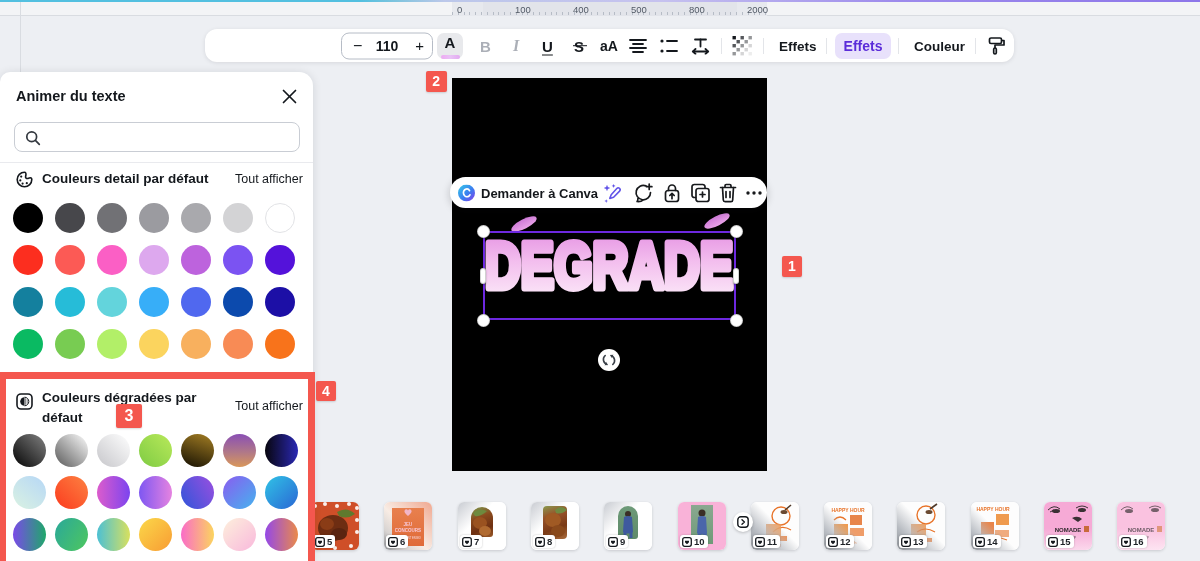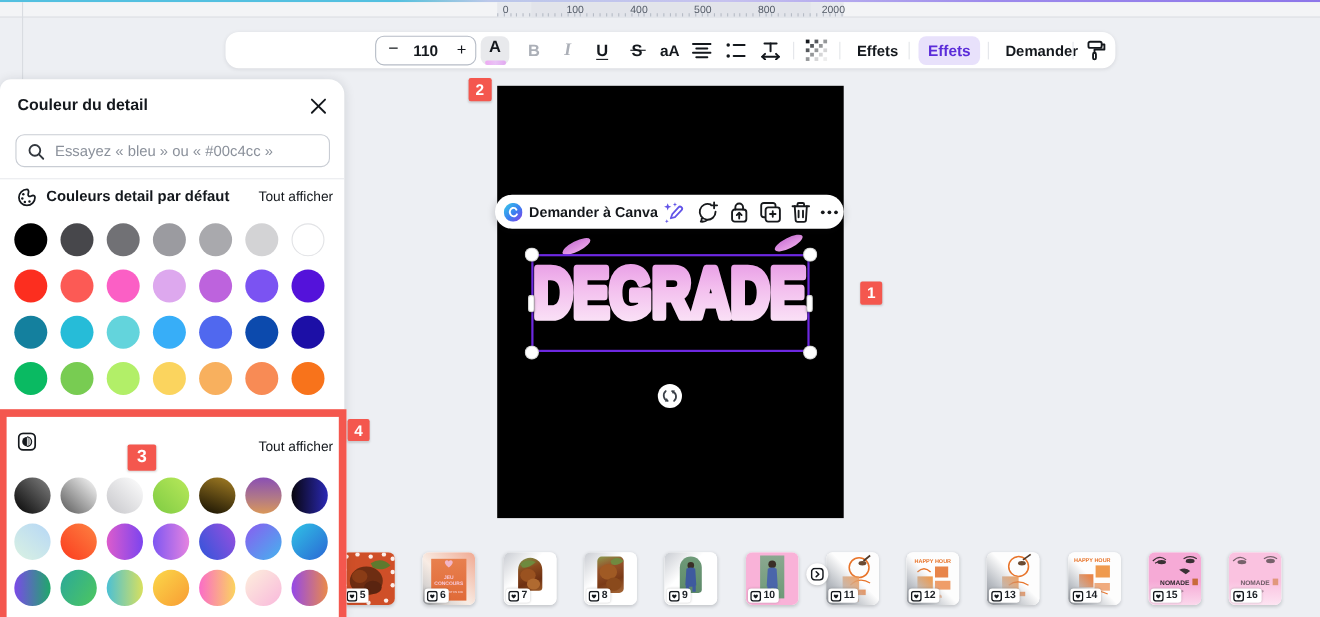--- a/index.html
+++ b/index.html
@@ -195,21 +195,21 @@
       <rect x="12.5" y="12.5" width="3.4" height="3.4" fill="#14181d" opacity="0.18"></rect>
       <rect x="0.5" y="16.5" width="3.4" height="3.4" fill="#14181d" opacity="0.45"></rect>
       <rect x="8.5" y="16.5" width="3.4" height="3.4" fill="#14181d" opacity="0.18"></rect>
       <rect x="16.5" y="16.5" width="3.4" height="3.4" fill="#14181d" opacity="0.08"></rect>
     </svg>
     <div class="tb sep" style="left:558px;"></div>
     <div class="tb mtxt" style="left:574px;">Effets</div>
     <div class="tb sep" style="left:621px;"></div>
     <div class="abs" id="animer">Effets</div>
     <div class="tb sep" style="left:693px;"></div>
-    <div class="tb mtxt" style="left:709px;">Demander</div>
+    <div class="tb mtxt" style="left:709px;">Couleur</div>
     <div class="tb sep" style="left:770px;"></div>
     <svg class="tb" style="left:781px;" width="20" height="20" viewBox="0 0 20 20">
 <g stroke="#14181d" stroke-width="1.7" fill="none" stroke-linejoin="round">
 <rect x="3.5" y="2" width="12" height="5.5" rx="1.5"></rect>
 <path d="M15.5 4.5 h2.5 v4.5 h-9 v3"></path>
 <rect x="7.7" y="12" width="2.6" height="6" rx="1.3"></rect>
       </g>
     </svg>
   </div>
 <div class="badge abs" style="left:425.5px;top:70.5px;width:21.5px;height:21px;font-size:14px;line-height:21px;">2</div>
@@ -302,33 +302,32 @@
     <svg class="fi" style="left:295px;" width="18" height="18" viewBox="0 0 18 18">
 <g fill="#17191c">
         <circle cx="3" cy="9" r="1.7"></circle>
         <circle cx="9" cy="9" r="1.7"></circle>
         <circle cx="15" cy="9" r="1.7"></circle>
       </g>
     </svg>
   </div>
 <div class="badge abs" style="left:782px;top:256px;width:20px;height:21px;font-size:14px;line-height:21px;">1</div>
 <div id="panel" class="abs">
-    <h1>Couleur du detail</h1>
+    <h1>Animer du texte</h1>
     <svg class="abs" style="left:282px;top:17px;" width="15" height="15" viewBox="0 0 15 15">
 <g stroke="#14181d" stroke-width="1.7" stroke-linecap="round">
         <line x1="1.5" y1="1.5" x2="13.5" y2="13.5"></line>
         <line x1="13.5" y1="1.5" x2="1.5" y2="13.5"></line>
       </g>
     </svg>
     <div id="srch">
       <svg style="position:absolute;left:10px;top:6.5px;" width="16" height="16" viewBox="0 0 16 16">
 <circle cx="6.7" cy="6.7" r="4.9" stroke="#33383f" stroke-width="1.7" fill="none"></circle>
 <line x1="10.4" y1="10.4" x2="14.3" y2="14.3" stroke="#33383f" stroke-width="1.7" stroke-linecap="round"></line>
       </svg>
-<span>Essayez « bleu » ou « #00c4cc »</span>
     </div>
     <div id="pdiv"></div>
     <svg class="abs" style="left:16px;top:99px;" width="17" height="17" viewBox="0 0 17 17">
 <path d="M8.5 1.2 A7.3 7.3 0 1 0 15.8 8.5 C15.8 7.1 14.7 6.4 13.3 6.9 L11.9 7.4 C10.4 7.9 9.3 7 9.6 5.5 L9.9 4.0 C10.2 2.4 9.6 1.2 8.5 1.2 Z" stroke="#14181d" stroke-width="1.6" fill="none"></path>
 <g fill="#14181d">
         <circle cx="5.2" cy="5.6" r="1.1"></circle>
         <circle cx="4.3" cy="9.4" r="1.1"></circle>
         <circle cx="6.6" cy="12.6" r="1.1"></circle>
         <circle cx="10.8" cy="12.2" r="1.1"></circle>
       </g>
@@ -364,20 +363,21 @@
     <div class="sw" style="left:223px;top:257px;background:#f88b55;"></div>
     <div class="sw" style="left:265px;top:257px;background:#f8731b;"></div>
   </div>
 <div id="redbox" class="abs">
     <svg style="position:absolute;left:10px;top:14px;" width="17" height="17" viewBox="0 0 17 17">
 <rect x="1" y="1" width="15" height="15" rx="4" stroke="#14181d" stroke-width="1.6" fill="none"></rect>
 <path d="M8.5 4.2 A4.3 4.3 0 0 0 8.5 12.8 Z" fill="#14181d"></path>
 <path d="M8.5 4.2 A4.3 4.3 0 0 1 8.5 12.8" stroke="#14181d" stroke-width="1" fill="none"></path>
 <path d="M9.6 5.2 v6.6 M11.2 6.2 v4.6" stroke="#14181d" stroke-width="0.9" opacity="0.6"></path>
     </svg>
+    <div style="position:absolute;left:36px;top:9px;font-size:13.5px;font-weight:700;color:#14181d;line-height:20px;">Couleurs dégradées par<br>défaut</div>
     <div style="position:absolute;left:229px;top:20px;font-size:12.5px;color:#14181d;">Tout afficher</div>
     <div class="gw" style="left:6.5px;top:54.5px;background:linear-gradient(45deg,#0a0a0a 5%,#828282 100%);"></div>
     <div class="gw" style="left:48.5px;top:54.5px;background:linear-gradient(45deg,#585858,#fefefe);"></div>
     <div class="gw" style="left:90.5px;top:54.5px;background:linear-gradient(45deg,#c6c6ca,#ffffff);"></div>
     <div class="gw" style="left:132.5px;top:54.5px;background:linear-gradient(45deg,#7ecb43,#b9e95a);"></div>
     <div class="gw" style="left:174.5px;top:54.5px;background:linear-gradient(200deg,#a57f24,#151002);"></div>
     <div class="gw" style="left:216.5px;top:54.5px;background:linear-gradient(180deg,#8a4fb4,#b07888 55%,#d9975a);"></div>
     <div class="gw" style="left:258.5px;top:54.5px;background:linear-gradient(90deg,#08060e,#2a28b4);"></div>
     <div class="gw" style="left:6.5px;top:96.5px;background:linear-gradient(220deg,#b6d7f6,#daf2e2);"></div>
     <div class="gw" style="left:48.5px;top:96.5px;background:linear-gradient(45deg,#fb3b1e,#fd8242);"></div>

